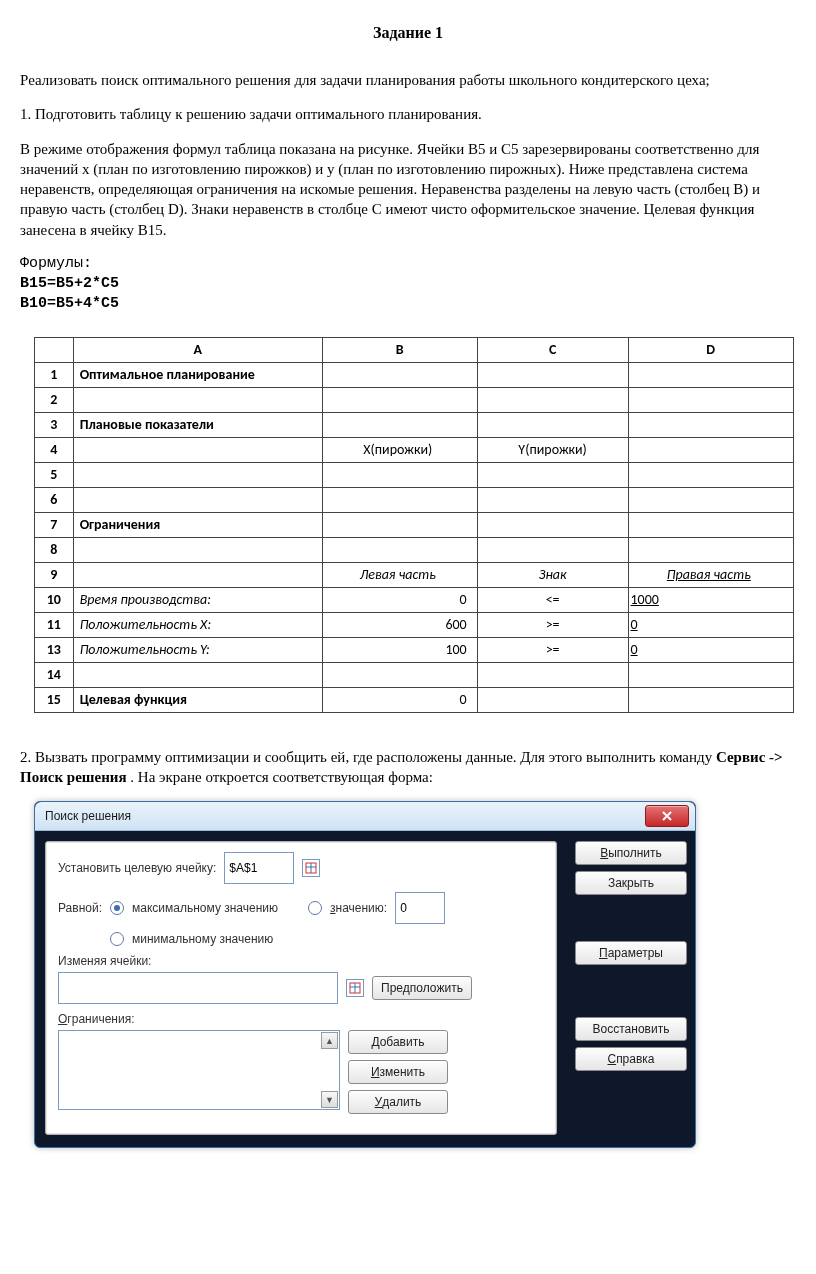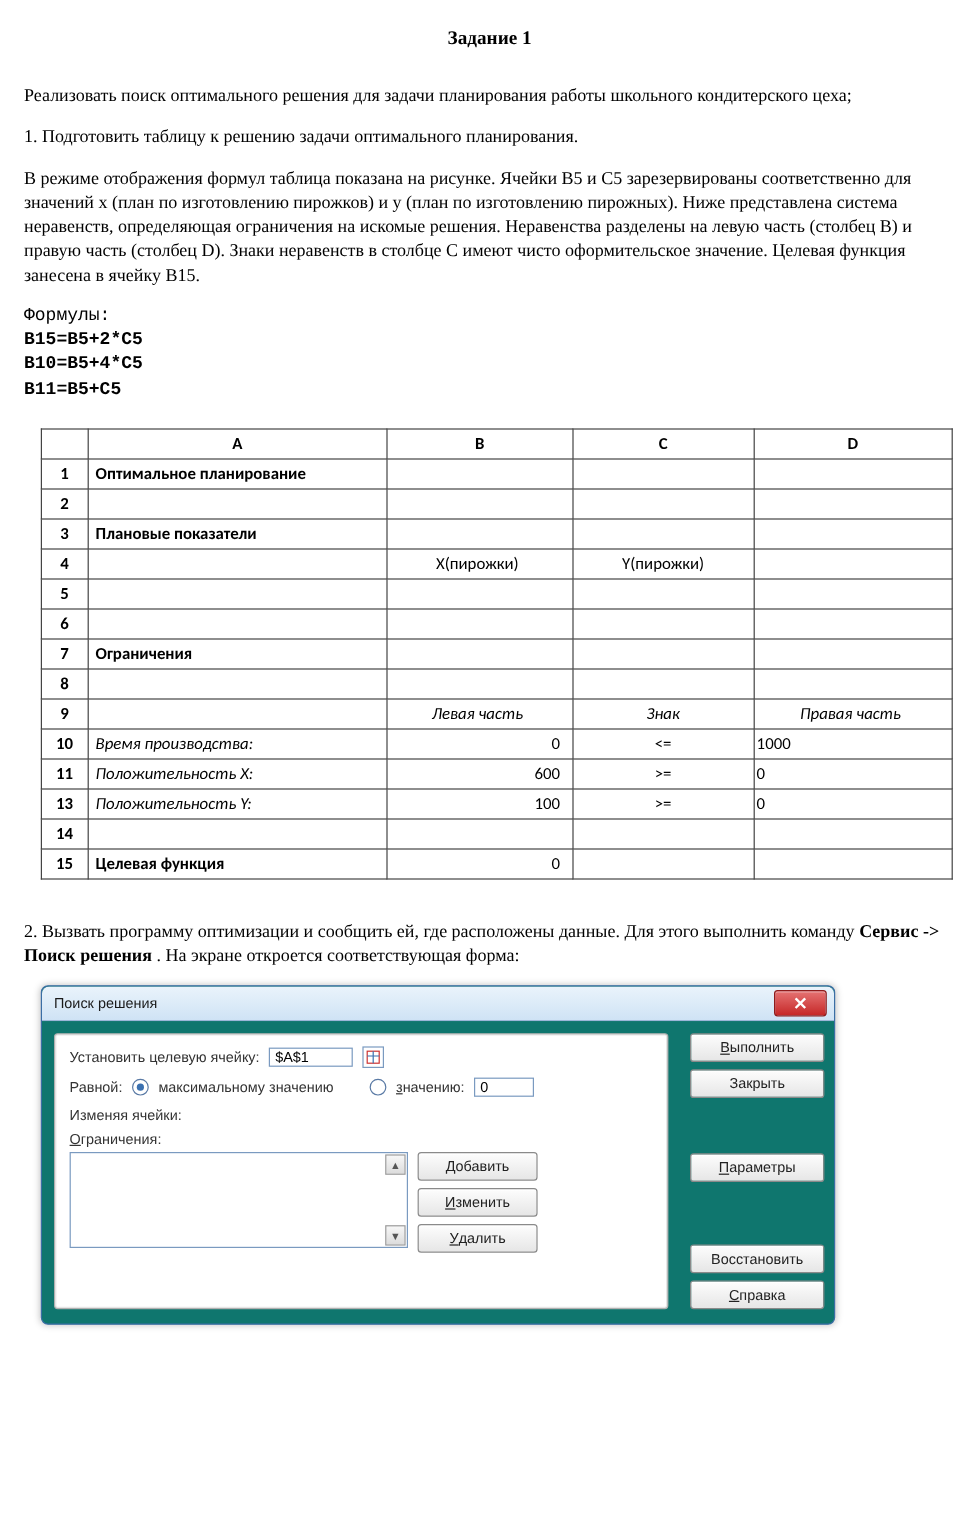--- a/index.html
+++ b/index.html
@@ -42,34 +42,34 @@
     background: #fff;
   }
   table.sheet td.rownum {
     text-align: center;
     font-weight: bold;
     width: 26px;
   }
   table.sheet td.colA { width: 240px; }
   table.sheet td.colB { width: 140px; text-align: right; padding-right: 10px; }
   table.sheet td.colC { width: 140px; text-align: center; }
-  table.sheet td.colD { width: 160px; text-align: left; padding-left: 2px; }
+  table.sheet td.colD { width: 160px; text-align: left; padding-left: 2px; text-decoration: underline; }
   .italic { font-style: italic; }
   .centerB { text-align: center !important; }
 
   
   .dialog {
     width: 660px;
     margin-left: 14px;
     border: 1px solid #3a6ea5;
     border-radius: 6px;
     box-shadow: 0 0 6px rgba(0,0,0,.25);
     font-family: "Segoe UI", Tahoma, Arial, sans-serif;
     font-size: 12px;
-    background: #0f766e;
+    background: #0f172a;
   }
   .dialog-titlebar {
     height: 28px;
     background: linear-gradient(#eaf3fb, #cfe3f5);
     border-bottom: 1px solid #9cb6d8;
     border-radius: 6px 6px 0 0;
     display: flex;
     align-items: center;
     padding: 0 6px 0 10px;
     color: #1a1a1a;
@@ -104,21 +104,21 @@
     display: flex;
     flex-direction: column;
     gap: 6px;
   }
   .row { display: flex; align-items: center; gap: 8px; margin-bottom: 8px; }
   .lbl { color: #333; }
   .underline-letter { text-decoration: underline; }
   .textfield {
     background: #fff;
     border: 1px solid #7a9ac0;
-    height: 16px;
+    height: 32px;
     font-size: 12px;
     padding: 0 4px;
     box-sizing: border-box;
     display: inline-flex;
     align-items: center;
   }
   .refpicker {
     width: 16px; height: 16px;
     border: 1px solid #7a9ac0;
     background: #fff;
@@ -171,21 +171,20 @@
 <p>Реализовать поиск оптимального решения для задачи планирования работы школьного кондитерского цеха;</p>
 
 <p>1. Подготовить таблицу к решению задачи оптимального планирования.</p>
 
 <p>В режиме отображения формул таблица показана на рисунке. Ячейки B5 и C5 зарезервированы соответственно для значений x (план по изготовлению пирожков) и y (план по изготовлению пирожных). Ниже представлена система неравенств, определяющая ограничения на искомые решения. Неравенства разделены на левую часть (столбец B) и правую часть (столбец D). Знаки неравенств в столбце C имеют чисто оформительское значение. Целевая функция занесена в ячейку B15.</p>
 
 <div class="formulas">
   <div>Формулы:</div>
   <div class="bold">B15=B5+2*C5</div>
   <div class="bold">B10=B5+4*C5</div>
-  <div class="bold">B11=B5+C5</div>
 </div>
 
 <table class="sheet">
   <thead>
     <tr>
       <th></th>
       <th>A</th>
       <th>B</th>
       <th>C</th>
       <th>D</th>
@@ -325,22 +324,39 @@
       <div class="row" style="flex-wrap:wrap;">
         <span class="lbl">Равной:</span>
         <span class="radio checked"></span>
         <span class="lbl"><span>м</span><span class="underline-letter" style="text-decoration:none">аксимальному значению</span></span>
         <span style="width:14px"></span>
         <span class="radio"></span>
         <span class="lbl"><span class="underline-letter">з</span><span>начению:</span></span>
         <span class="textfield" style="width:50px">0</span>
       </div>
 
+      <div class="row" style="margin-left:52px;">
+        <span class="radio"></span>
+        <span class="lbl"><span>ми</span><span class="underline-letter" style="text-decoration:none">нимальному значению</span></span>
+      </div>
 
       <div class="lbl" style="margin-bottom:4px">Изменяя ячейки:</div>
+      <div class="row">
+        <span class="textfield" style="width:280px"></span>
+        <span class="refpicker">
+          <svg viewBox="0 0 12 12">
+              <rect x="1" y="1" width="10" height="10" fill="none" stroke="#c33" stroke-width="1"></rect>
+              <path d="M1 5 H11 M6 1 V11" stroke="#3a70b0" stroke-width="1"></path>
+            </svg>
+        </span>
+        <div class="btn small">
+            <span>Предполо</span>
+            <span class="underline-letter" style="text-decoration:none">жить</span>
+          </div>
+      </div>
 
       <div class="lbl" style="margin:6px 0 4px 0"><span class="underline-letter">О</span><span>граничения:</span></div>
       <div class="row" style="align-items:flex-start">
         <div class="listbox">
           <div class="scroll-up">▲</div>
           <div class="scroll-down">▼</div>
         </div>
         <div class="group-col">
           <div class="btn small">
               <span class="underline-letter">Д</span>

